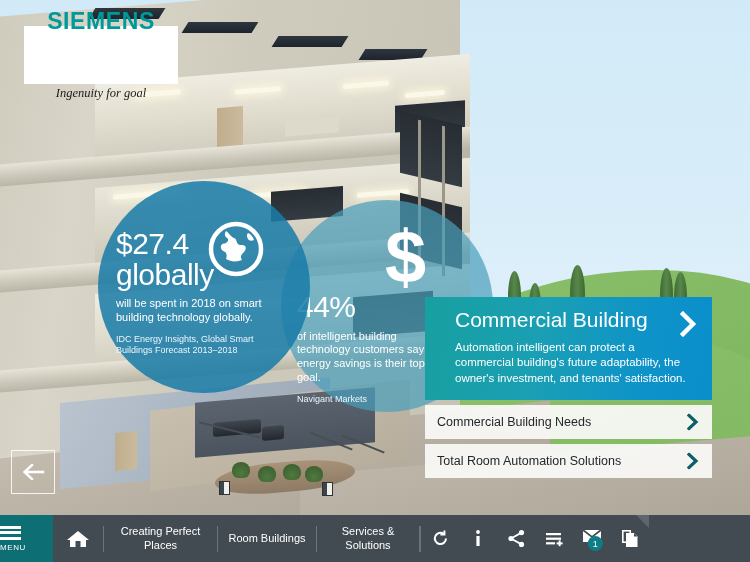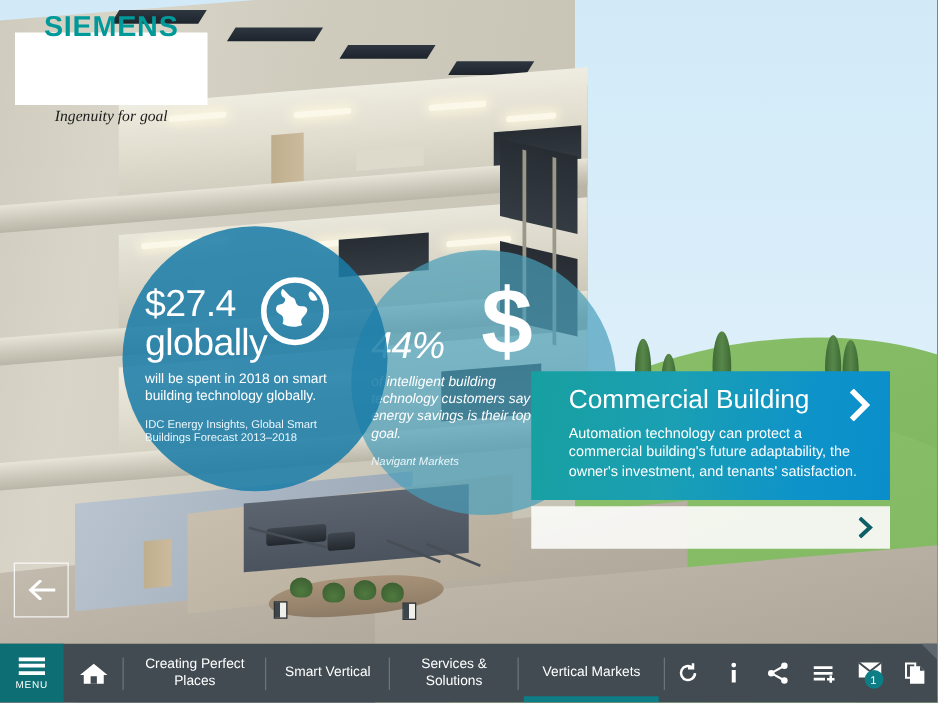--- a/index.html
+++ b/index.html
@@ -124,21 +124,21 @@
   }
   .rail { position:absolute; height:2px; background:#474e55; }
   .bollard {
     position:absolute; width:9px; height:12px;
     background: linear-gradient(90deg,#3c444c 0 45%, #f0efe9 45% 100%);
     border:1px solid #2b3238;
   }
 
   
   .logo-box {
-    position:absolute; left:12px; top:26px; width:154px; height:58px;
+    position:absolute; left:24px; top:26px; width:154px; height:58px;
     background:#ffffff; display:flex; flex-direction:column;
     align-items:center; justify-content:center;gap:48px;
   }
   .logo-word {
     color:#009999; font-size:23px; font-weight:bold; letter-spacing:.6px;
     font-family:"Liberation Sans", sans-serif; line-height:1;
   }
   .logo-claim {
     margin-top:6px; color:#1a1a1a; font-size:12.5px;
     font-family:"Liberation Serif", serif; font-style:italic; line-height:1;
@@ -205,21 +205,21 @@
     display:flex; align-items:center; justify-content:center;
   }
 
   
   .bottombar {
     position:absolute; left:0; bottom:0; width:750px; height:47px;
     background:#414b51; display:flex; align-items:stretch;
   }
   .menu-btn {
     width:53px; background:#0d6e74; color:#fff;
-    display:flex; flex-direction:column; align-items:center; justify-content:center;
+    display:flex; flex-direction:column; justify-content:center;
     gap:3px;
   }
   .menu-bars { display:flex; flex-direction:column; gap:2.5px; }
   .menu-bars i { display:block; width:21px; height:3px; background:#fff; }
   .menu-label { font-size:8px; letter-spacing:.6px; color:#fff; }
   .home-btn {
     width:50px; display:flex; align-items:center; justify-content:center;
   }
   .navitem {
     flex: 0 0 auto; display:flex; align-items:center; justify-content:center;
@@ -322,21 +322,21 @@
     <div class="bollard" style="left:322px;top:482px;"></div>
   </div>
 
   <div class="logo-box">
     <div class="logo-word">SIEMENS</div>
     <div class="logo-claim">Ingenuity for goal</div>
   </div>
 
   <div class="bubble bubble-b">
     <div class="dollar-glyph" style="left:104px;top:20px;">$</div>
-    <div class="b-inner" style="left:16px;top:62px;width:150px;font-style:italic;">
+    <div class="b-inner" style="left:16px;top:92px;width:150px;">
       <div class="stat-big">44%</div>
       <div class="stat-desc">of intelligent building technology customers say energy savings is their top goal.</div>
       <div class="stat-src">Navigant Markets</div>
     </div>
   </div>
 
   <div class="bubble bubble-a">
     <svg class="globe-icon" style="left:110px;top:40px;" width="56" height="56" viewBox="0 0 56 56">
       <circle cx="28" cy="28" r="25" fill="none" stroke="#ffffff" stroke-width="4.5"></circle>
       <path fill="#ffffff" d="M18 10c-2 3-1 6 1 7s1 4-1 5-4 0-5 3 2 5 4 6 2 5 1 7c5 3 11 3 16 1-2-3-1-5 1-7s4-5 2-7-5 0-7-2-1-5-4-6-5-5-8-7z"></path>
@@ -349,25 +349,32 @@
       <div class="stat-src">IDC Energy Insights, Global Smart Buildings Forecast 2013–2018</div>
     </div>
   </div>
 
   <div class="panel">
     <div class="panel-head">
       <div class="panel-title">Commercial Building</div>
       <svg class="panel-chev-lg" width="18" height="26" viewBox="0 0 18 26">
         <path d="M3 3 L13 13 L3 23" fill="none" stroke="#ffffff" stroke-width="4.5" stroke-linecap="square" stroke-linejoin="miter"></path>
       </svg>
-      <div class="panel-text">Automation technology can protect a commercial building's future adaptability, the owner's investment, and tenants' satisfaction.</div>
-    </div>
-
+      <div class="panel-text">Automation intelligent can protect a commercial building's future adaptability, the owner's investment, and tenants' satisfaction.</div>
+    </div>
 
     <div class="panel-row">
+      <span class="panel-row-label">Commercial Building Needs</span>
+      <svg class="chev" width="12" height="17" viewBox="0 0 12 17">
+        <path d="M2 2 L9 8.5 L2 15" fill="none" stroke="#0c5f66" stroke-width="3.2" stroke-linecap="square"></path>
+      </svg>
+    </div>
+
+    <div class="panel-row">
+      <span class="panel-row-label">Total Room Automation Solutions</span>
       <svg class="chev" width="12" height="17" viewBox="0 0 12 17">
         <path d="M2 2 L9 8.5 L2 15" fill="none" stroke="#0c5f66" stroke-width="3.2" stroke-linecap="square"></path>
       </svg>
     </div>
   </div>
 
   <div class="back-btn">
     <svg width="24" height="16" viewBox="0 0 24 16">
       <path d="M22 8 L4 8 M11 1 L3.5 8 L11 15" fill="none" stroke="#ffffff" stroke-width="2.4" stroke-linecap="square"></path>
     </svg>
@@ -391,32 +398,29 @@
       </svg>
     </div>
 
     <div class="sep"></div>
     <div class="navitem" style="width:95px;">
       <span>Creating Perfect Places</span>
     </div>
 
     <div class="sep"></div>
     <div class="navitem" style="width:80px;">
-      <span>Smart Vertical</span>
+      <span>Room Buildings</span>
     </div>
 
     <div class="sep"></div>
     <div class="navitem" style="width:84px;">
       <span>Services &amp; Solutions</span>
     </div>
 
     <div class="sep"></div>
-    <div class="navitem active" style="width:98px;">
-      <span>Vertical Markets</span>
-    </div>
 
     <div class="sep"></div>
 
     <div class="toolicon">
       <svg width="19" height="19" viewBox="0 0 19 19">
         <path d="M15 9.5a5.6 5.6 0 1 1-2.2-4.5" fill="none" stroke="#ffffff" stroke-width="2"></path>
         <path d="M13.4 1.6 L13.4 5.6 L9.4 5.6" fill="none" stroke="#ffffff" stroke-width="2"></path>
       </svg>
     </div>
 

